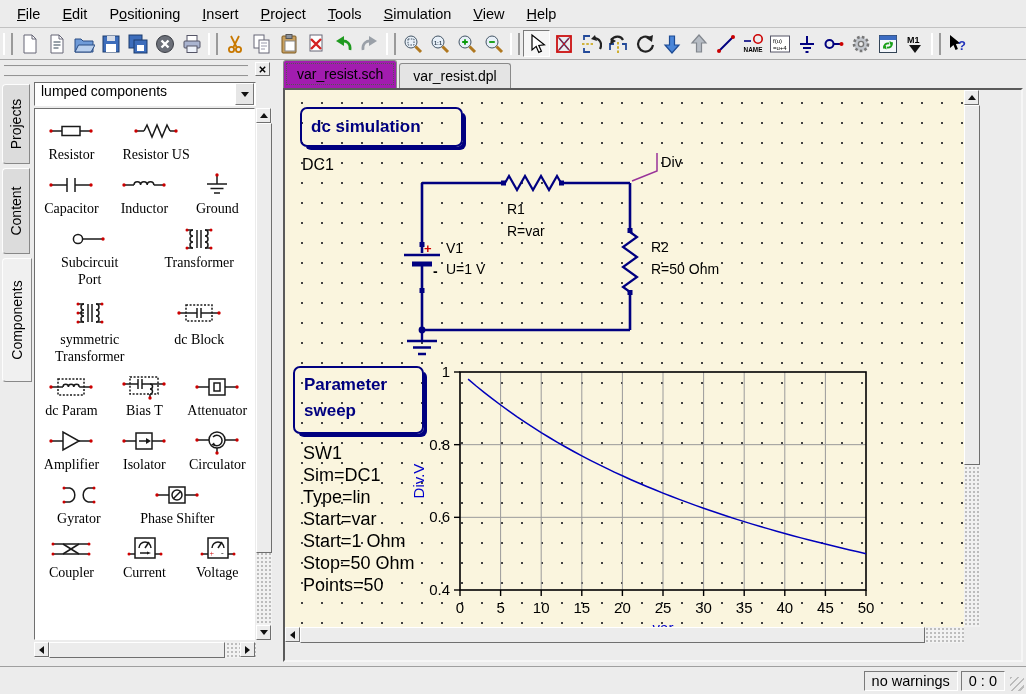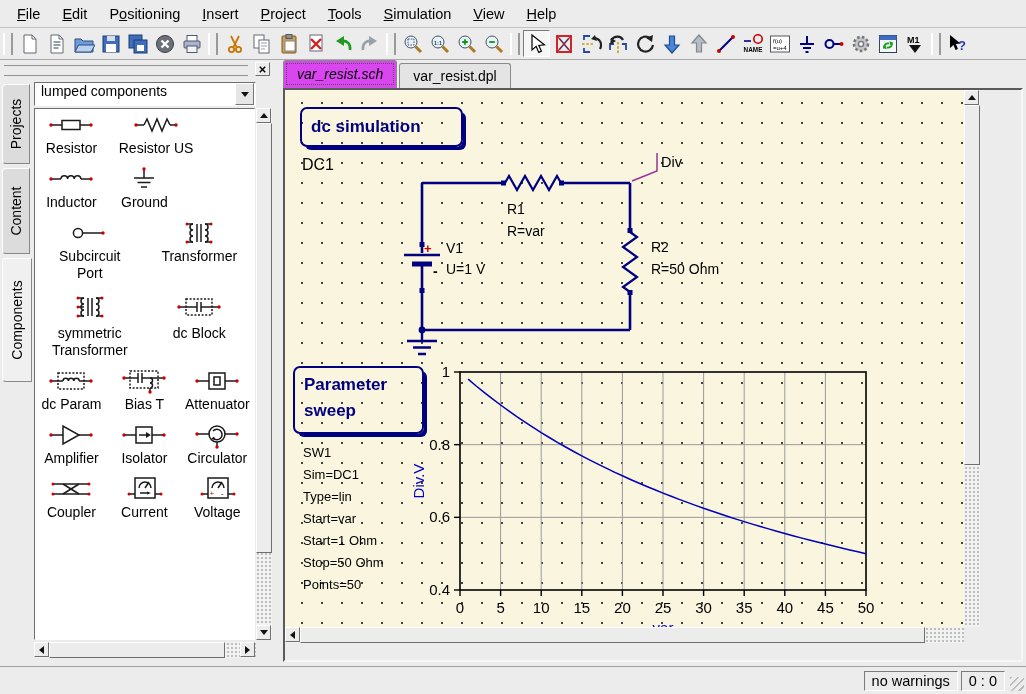--- a/index.html
+++ b/index.html
@@ -27,50 +27,50 @@
   .vtab.active{background:#f0f0f0;left:2px;width:28px;}
   .vtab-label{position:absolute;left:50%;top:50%;transform:translate(-50%,-50%) rotate(-90deg);white-space:nowrap;font-size:14px;color:#000;}
   .combo{position:absolute;left:34px;top:22px;width:222px;height:24px;background:#fff;border:1px solid;border-color:#6f6f6f #fff #fff #6f6f6f;box-sizing:border-box;display:flex;}
   .combo-text{flex:1;padding-left:6px;font-size:14px;color:#000;white-space:nowrap;overflow:hidden;}
   .combo-btn{width:17px;height:20px;margin-right:1px;background:#e6e6e6;border:1px solid;border-color:#fff #777 #777 #fff;display:flex;align-items:center;justify-content:center;}
   .tri-dn{width:0;height:0;border-left:4px solid transparent;border-right:4px solid transparent;border-top:5px solid #111;}
   .tri-up{width:0;height:0;border-left:4px solid transparent;border-right:4px solid transparent;border-bottom:5px solid #111;}
   .tri-l{width:0;height:0;border-top:4px solid transparent;border-bottom:4px solid transparent;border-right:5px solid #111;}
   .tri-r{width:0;height:0;border-top:4px solid transparent;border-bottom:4px solid transparent;border-left:5px solid #111;}
 
-  .pal-view{position:absolute;left:34px;top:48px;width:221px;height:532px;background:#fff;border:1px solid;border-color:#6f6f6f #fff #fff #6f6f6f;box-sizing:border-box;overflow:hidden;}
+  .pal-view{position:absolute;left:34px;top:48px;width:221px;height:532px;background:#fff;border:1px solid;border-color:#6f6f6f #fff #fff #6f6f6f;box-sizing:border-box;overflow:hidden;padding-top:6px;font-family:Liberation Serif, serif;}
   .pal-row{display:flex;margin-bottom:4px;}
   .pal-item{text-align:center;padding:2px 0;}
   .pal-item.c3{width:33.3%;}
   .pal-item.c2{width:50%;}
   .pal-ico{width:46px;height:28px;stroke:#1a1a1a;fill:none;stroke-width:1.5;display:block;margin:0 auto 1px;}
   .pal-label{font-size:14px;color:#000;line-height:17px;}
 
   
   .sb{background:#e9e9e9;}
   .sb-btn{position:absolute;width:15px;height:15px;background:#ececec;border:1px solid;border-color:#fff #6f6f6f #6f6f6f #fff;box-sizing:border-box;display:flex;align-items:center;justify-content:center;}
   .sb-thumb{position:absolute;background:#ececec;border:1px solid;border-color:#fff #6f6f6f #6f6f6f #fff;box-sizing:border-box;}
   .sb-track{position:absolute;background-image:radial-gradient(#bdbdbd 0.8px,transparent 1px);background-size:4px 4px;background-color:#f2f2f2;}
 
   .pal-vscroll{position:absolute;left:256px;top:48px;width:16px;height:532px;}
   .pal-hscroll{position:absolute;left:34px;top:582px;width:222px;height:16px;}
 
   
   .tabbar{position:absolute;left:283px;top:60px;right:0;height:28px;display:flex;align-items:flex-end;}
   .tab{height:24px;line-height:24px;padding:0 13px;font-size:14px;color:#000;background:#e4e4e4;border:1px solid #8a8a8a;border-bottom:none;border-radius:3px 3px 0 0;margin-right:2px;}
-  .tab.active{height:27px;line-height:27px;background:#d946ef;outline:1px dotted #555;outline-offset:-4px;font-style:italic;}
+  .tab.active{height:27px;line-height:27px;background:#a21caf;outline:1px dotted #555;outline-offset:-4px;}
 
   .viewframe{position:absolute;left:283px;top:88px;width:740px;height:574px;border:2px solid;border-color:#5a5a5a #f6f6f6 #f6f6f6 #5a5a5a;box-sizing:border-box;background:#ececec;}
   .canvas{position:absolute;left:0;top:0;width:695px;height:553px;background-color:#faf5de;background-image:radial-gradient(circle,#434343 1px,transparent 1.35px);background-size:20px 20px;background-position:7px 3px;overflow:hidden;}
   .cv-svg{position:absolute;left:0;top:0;width:719px;height:554px;font-family:"Liberation Sans",sans-serif;}
   .simbox{position:absolute;border:2px solid #000080;border-radius:7px;box-shadow:4px 4px 0 -1px #000080;color:#000080;font-weight:bold;font-size:17px;z-index:2;}
   .simbox-dc{left:15px;top:17px;width:150px;height:36px;line-height:36px;padding-left:9px;}
   .dc1-label{position:absolute;left:17px;top:66px;font-size:16px;color:#000;z-index:2;}
   .simbox-sweep{left:8px;top:276px;width:118px;height:60px;padding:4px 0 0 9px;line-height:26px;}
-  .sweep-props{position:absolute;left:18px;top:352px;font-size:13px;color:#000;line-height:22px;z-index:2;}
+  .sweep-props{position:absolute;left:18px;top:352px;font-size:18px;color:#000;line-height:22px;z-index:2;}
 
   .cv-vscroll{position:absolute;right:0;top:0;width:16px;height:553px;}
   .cv-hscroll{position:absolute;left:0;bottom:0;height:16px;width:719px;}
   .cv-corner{position:absolute;right:0;bottom:0;width:16px;height:16px;background:#ececec;}
 
   
   .statusbar{position:absolute;left:0;top:666px;width:1026px;height:28px;border-top:1px solid #9f9f9f;display:flex;align-items:center;justify-content:flex-end;background:#ececec;}
   .status-panel{border:1px solid;border-color:#7a7a7a #fff #fff #7a7a7a;padding:1px 7px;font-size:14.5px;color:#000;margin-right:3px;background:#ececec;}
   .resize-grip{width:14px;height:14px;margin:6px 2px 0 2px;background:repeating-linear-gradient(135deg,#bbb 0 2px,transparent 2px 5px);}
 </style>
@@ -649,20 +649,26 @@
         <div class="pal-item c3" style="width:44%">
             <svg class="pal-ico">
               <use href="#p-resus"></use>
             </svg>
             <div class="pal-label">Resistor US</div>
           </div>
       </div>
       <div class="pal-row">
         <div class="pal-item c3">
             <svg class="pal-ico">
+              <use href="#p-cap"></use>
+            </svg>
+            <div class="pal-label">Capacitor</div>
+          </div>
+        <div class="pal-item c3">
+            <svg class="pal-ico">
               <use href="#p-ind"></use>
             </svg>
             <div class="pal-label">Inductor</div>
           </div>
         <div class="pal-item c3">
             <svg class="pal-ico">
               <use href="#p-gnd"></use>
             </svg>
             <div class="pal-label">Ground</div>
           </div>
@@ -726,20 +732,34 @@
             <svg class="pal-ico">
               <use href="#p-iso"></use>
             </svg>
             <div class="pal-label">Isolator</div>
           </div>
         <div class="pal-item c3">
             <svg class="pal-ico">
               <use href="#p-circ"></use>
             </svg>
             <div class="pal-label">Circulator</div>
+          </div>
+      </div>
+      <div class="pal-row">
+        <div class="pal-item c3" style="width:40%">
+            <svg class="pal-ico">
+              <use href="#p-gyr"></use>
+            </svg>
+            <div class="pal-label">Gyrator</div>
+          </div>
+        <div class="pal-item c2">
+            <svg class="pal-ico">
+              <use href="#p-phase"></use>
+            </svg>
+            <div class="pal-label">Phase Shifter</div>
           </div>
       </div>
       <div class="pal-row">
         <div class="pal-item c3">
             <svg class="pal-ico">
               <use href="#p-coupler"></use>
             </svg>
             <div class="pal-label">Coupler</div>
           </div>
         <div class="pal-item c3">

